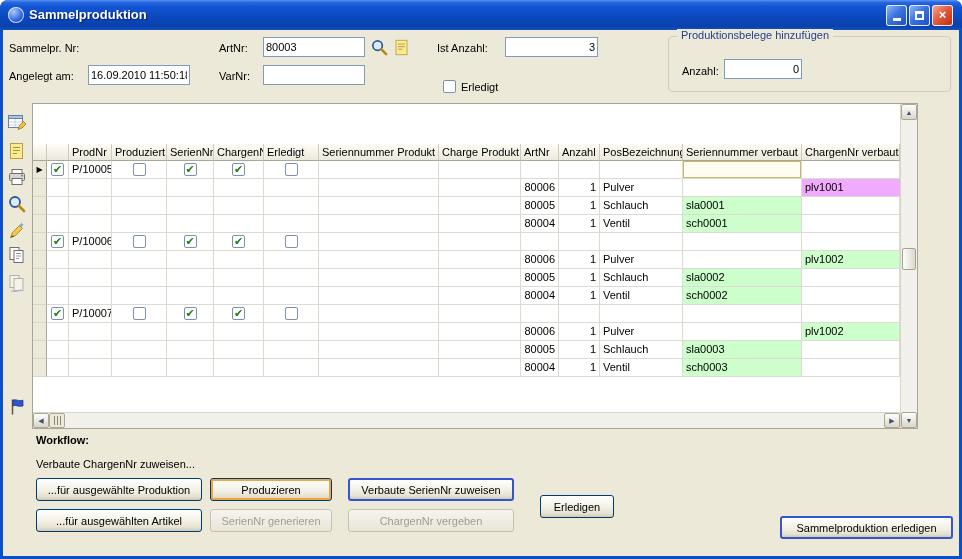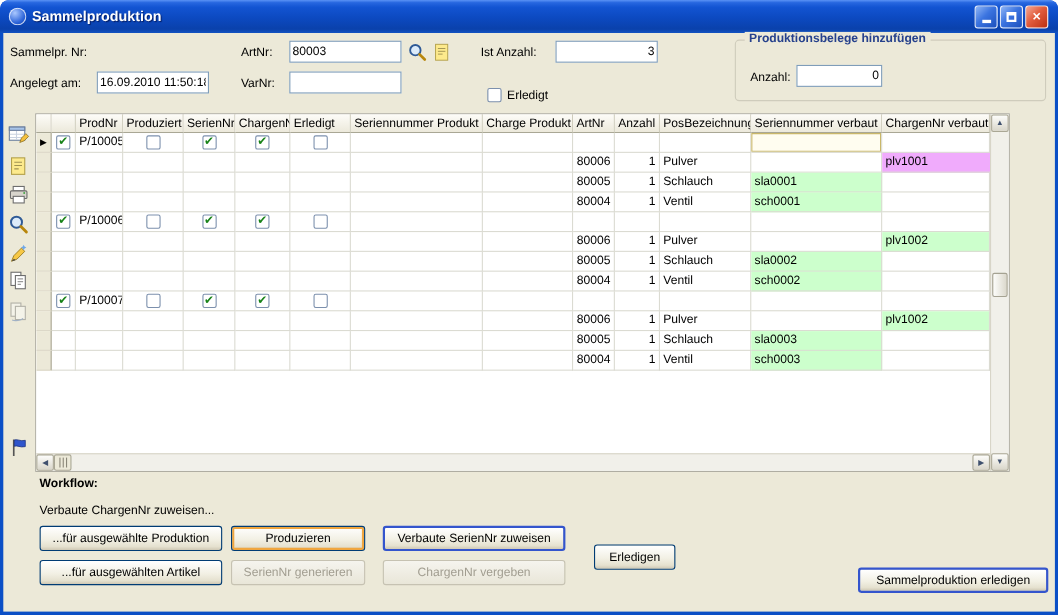--- a/index.html
+++ b/index.html
@@ -24,32 +24,32 @@
 
   .lbl{position:absolute;white-space:nowrap;line-height:13px;}
   .bold{font-weight:bold;}
   .tbox{position:absolute;height:20px;border:1px solid #7f9db9;background:#fff;
     font:11px "Liberation Sans",sans-serif;padding:0 2px;}
   .tbox.num{text-align:right;}
   .cb{position:absolute;width:13px;height:13px;background:#fff;border:1px solid #7c90ad;border-radius:2px;}
   .iconbtn{position:absolute;display:flex;align-items:center;justify-content:center;}
 
   .gbox{position:absolute;border:1px solid #cfccbc;border-radius:4px;}
-  .gbox-title{position:absolute;top:-8px;left:8px;background:#ece9d8;padding:0 4px;color:#26418c;white-space:nowrap;font-weight:bold;}
+  .gbox-title{position:absolute;top:-8px;left:8px;background:#ece9d8;padding:0 4px;color:#26418c;white-space:nowrap;}
 
   .btn{position:absolute;height:23px;border:1px solid #003c74;border-radius:3px;
     background:linear-gradient(180deg,#fff 0%,#f2f0e4 55%,#e5e1cf 85%,#cfc8b4 100%);
     font:11px "Liberation Sans",sans-serif;text-align:center;color:#000;padding:0;}
   .btn.blue{border:2px solid #3455cd;}
   .btn.orange{box-shadow:inset 0 0 0 2px #f0a63f;}
   .btn.disabled{border:1px solid #c6c2b2;color:#a19d90;background:linear-gradient(180deg,#f5f4ee,#e9e6d8);box-shadow:none;}
 
   .grid{position:absolute;left:29px;top:73px;width:886px;height:326px;border:1px solid #a7a598;background:#fff;display:flex;}
   .grid-main{width:867px;display:flex;flex-direction:column;}
-  .grid-header{height:17px;display:flex;}
+  .grid-header{height:17px;display:flex;margin-top:40px;}
   .hcell{flex:0 0 auto;height:17px;border-right:1px solid #cfccbc;border-bottom:1px solid #a9a795;
     background:linear-gradient(180deg,#fdfcf8,#ece9db);padding:2px 2px 0 3px;white-space:nowrap;overflow:hidden;}
   .grid-body{flex:1;background:#fff;overflow:hidden;}
   .grow{display:flex;height:18px;}
   .gcell{flex:0 0 auto;height:18px;border-right:1px solid #dbdbd2;border-bottom:1px solid #dbdbd2;
     padding:1px 3px 0 3px;white-space:nowrap;overflow:hidden;line-height:15px;}
   .gcell.rowsel{background:#ece9d8;border-right:1px solid #a9a795;border-bottom:1px solid #dcd8c8;padding:0;text-align:center;}
   .gcell.center{display:flex;align-items:center;justify-content:center;padding:0;}
   .gcell.num{text-align:right;}
   .cell-focus{box-shadow:inset 0 0 0 1px #c9b76a;background:#fffdf0;}

